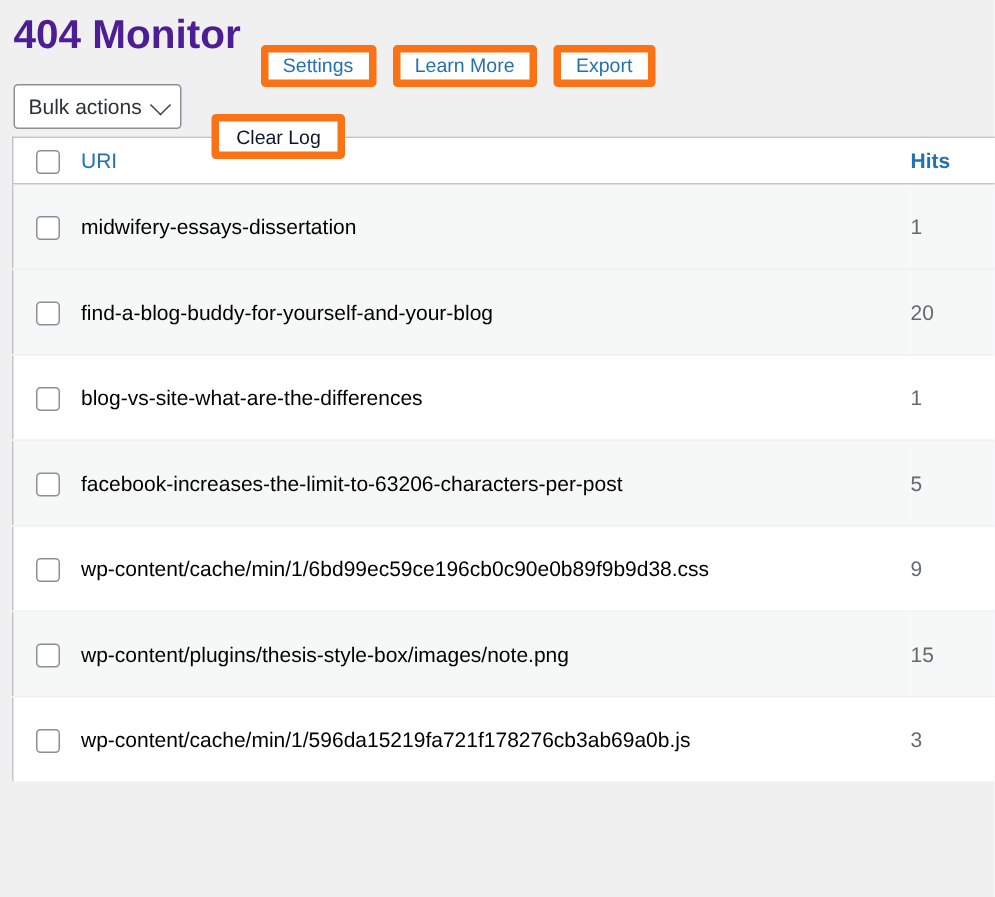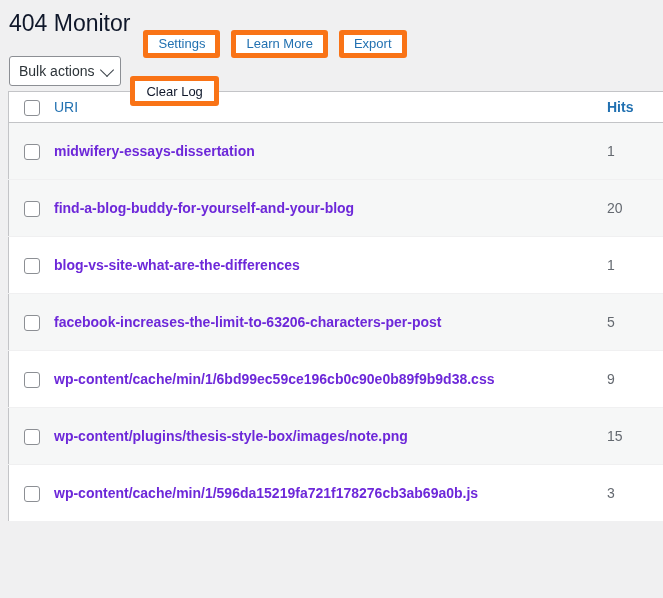--- a/index.html
+++ b/index.html
@@ -18,23 +18,23 @@
   
   .page-header {
     display: flex;
     align-items: center;
     gap: 11px;
     padding: 9px 0 0 9px;
     height: 38px;
     box-sizing: border-box;
   }
   .page-title {
-    font-size: 23px;
-    font-weight: 400;
-    color: #0f172a;
+    font-size: 27px;
+    font-weight: 700;
+    color: #4c1d95;
     line-height: 1.3;
     margin: 0;
     padding: 0 2px 0 0;
     white-space: nowrap;
   }
 
   
   .btn {
     display: inline-flex;
     align-items: center;
@@ -53,21 +53,21 @@
     cursor: pointer;
     margin-top: 40px;
   }
   .btn.white { background: #fff; }
   .btn.danger { color: #0f172a; }
 
   
   .tablenav {
     display: flex;
     align-items: center;
-    gap: 9px;
+    gap: 20px;
     padding: 13px 16px 0 9px;
     height: 53px;
     box-sizing: border-box;
   }
   .bulk-select {
     position: relative;
     display: inline-flex;
     align-items: center;
     background: #fff;
     border: 1px solid #8c8f94;
@@ -127,21 +127,21 @@
   thead .col-uri  .th-link { padding-left: 2px; }
   thead .col-hits .th-link { padding-left: 0; font-weight: bold; }
 
   tbody td {
     height: 56px;
     border-bottom: 1px solid #f0f0f1;
     font-size: 14px;
     color: #50575e;
   }
   tbody tr.alt td { background: #f6f7f7; }
-  tbody tr td.cell-uri { padding-left: 2px; color: #6d28d9; word-break: break-all; font-weight: bold; }
+  tbody tr td.cell-uri { padding-left: 2px; color: #000000; word-break: break-all; }
   tbody tr td.cell-hits { color: #646970; }
 
   .cb {
     display: inline-block;
     width: 16px;
     height: 16px;
     margin-left: 15px;
     background: #fff;
     border: 1px solid #8c8f94;
     border-radius: 3px;

